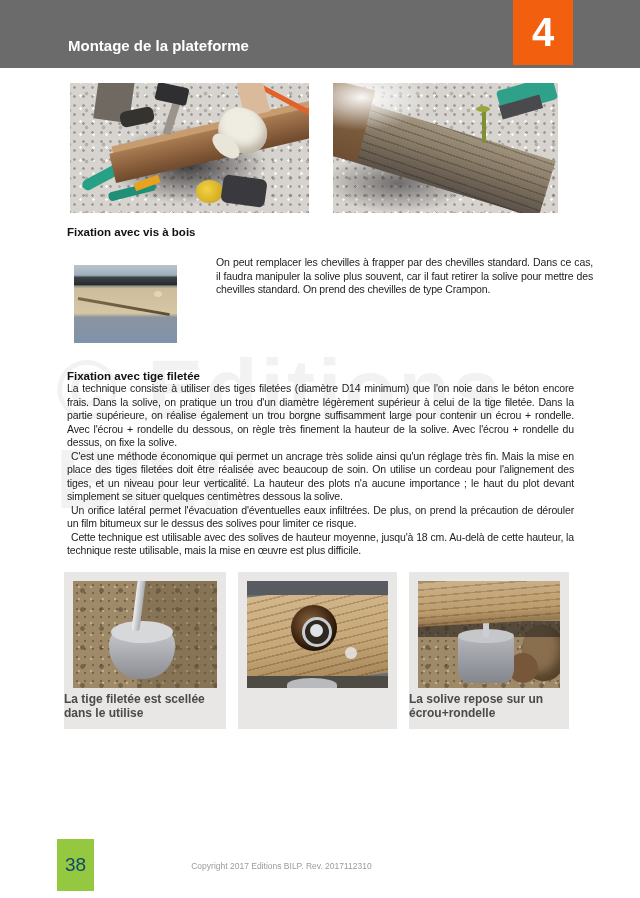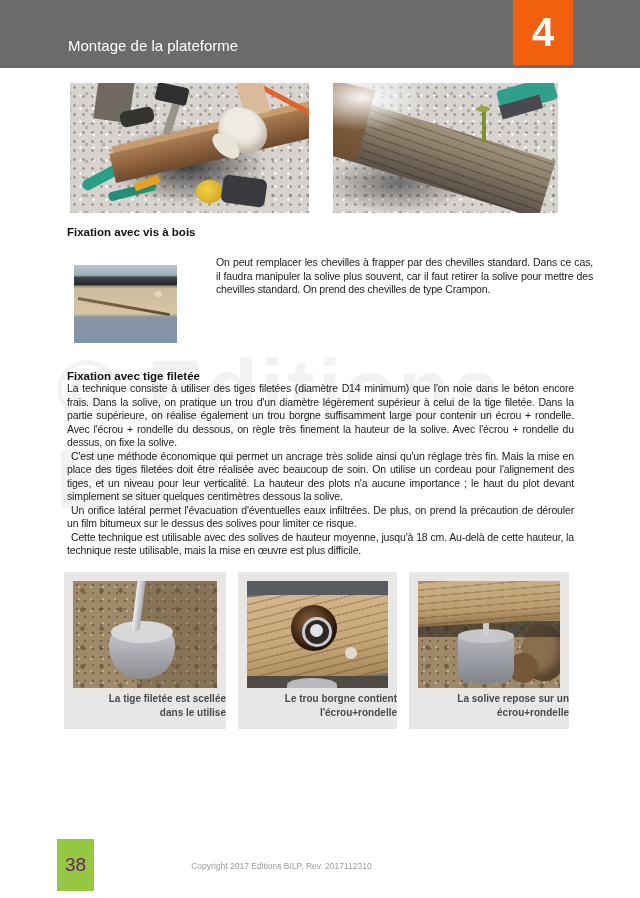--- a/index.html
+++ b/index.html
@@ -7,21 +7,21 @@
        font-family:"Liberation Sans",sans-serif;-webkit-font-smoothing:antialiased;}
 
   
   .watermark{position:absolute;left:56px;top:344px;z-index:0;color:rgba(70,70,70,0.07);
              font-weight:bold;font-size:84px;line-height:90px;letter-spacing:3px;white-space:nowrap;}
 
   .layer{position:absolute;inset:0;z-index:1;}
 
   
   .topbar{position:absolute;left:0;top:0;width:640px;height:68px;background:#6b6b6b;}
-  .topbar .title{position:absolute;left:68px;top:37px;color:#ffffff;font-weight:normal;font-size:15px;}
+  .topbar .title{position:absolute;left:68px;top:37px;color:#ffffff;font-weight:bold;font-size:15px;}
   .chapter-badge{position:absolute;left:513px;top:0;width:60px;height:65px;background:#f25f0e;
                  display:flex;align-items:center;justify-content:center;
                  color:#ffffff;font-weight:bold;font-size:40px;}
 
   
   .ph{position:absolute;overflow:hidden;}
   .ph *{position:absolute;}
 
   .gravel{background-color:#d7d4cf;
     background-image:
@@ -78,22 +78,22 @@
   .ph-small{background:linear-gradient(180deg,
       #b9c3cc 0%, #9fb0bd 13%, #3c4246 16%, #272b2e 25%, #8c8f84 27%,
       #cdbd9c 30%, #d6c6a4 62%, #8b94a0 67%, #7f93ab 100%);}
   .pS-screw{left:4px;top:32px;width:93px;height:2.5px;background:linear-gradient(90deg,#7c6a4a,#5e4d33);transform:rotate(10deg);transform-origin:left center;}
   .pS-dot{left:80px;top:26px;width:8px;height:6px;background:#e3d6b4;border-radius:50%;}
 
   
   .card{position:absolute;top:572px;height:157px;background:#e8e7e5;}
   .card .photo{position:absolute;left:9px;top:9px;right:9px;height:107px;overflow:hidden;}
   .card .photo *{position:absolute;}
-  .caption{position:absolute;left:0;right:0;top:120px;text-align:right;
-    font-weight:bold;font-size:10px;line-height:14px;color:#4a4a4a;}
+  .caption{position:absolute;left:0;right:0;top:120px;text-align:left;
+    font-weight:bold;font-size:12px;line-height:14px;color:#4a4a4a;}
 
   
   .p1-shade{right:0;top:0;width:80px;height:107px;background:rgba(92,76,52,0.35);}
   .p1-cyl{left:36px;top:42px;width:66px;height:56px;border-radius:50% 50% 46% 46%/36% 36% 58% 58%;
     background:linear-gradient(180deg,#cfd0d4 0%,#b2b3b8 45%,#8c8d92 100%);}
   .p1-cyl-top{left:38px;top:40px;width:62px;height:22px;border-radius:50%;background:#d7d8da;}
   .p1-rod{left:62px;top:-8px;width:8px;height:58px;border-radius:3px;transform:rotate(7deg);
     background:linear-gradient(90deg,#f0f1f3,#a7a9ae);}
 
   
@@ -129,21 +129,21 @@
     background:radial-gradient(circle, rgba(150,125,85,0.8) 1px, transparent 1.6px);background-size:5px 5px;}
 
   
   .h-sec{position:absolute;font-weight:bold;font-size:11.5px;color:#111111;line-height:16px;}
   .para{text-align:justify;font-size:10.5px;line-height:13.5px;color:#1c1c1c;letter-spacing:-0.15px;}
   .para.indent{text-indent:4px;}
   .textcol{position:absolute;}
 
   
   .page-num{position:absolute;left:57px;top:839px;width:37px;height:52px;background:#94c840;
-    display:flex;align-items:center;justify-content:center;color:#701a75;font-size:19px;}
+    display:flex;align-items:center;justify-content:center;color:#0c4a6e;font-size:19px;}
   .copyright{position:absolute;left:0;top:861px;width:563px;text-align:center;
     font-size:8.5px;color:#9b9b9b;line-height:11px;}
 </style>
 </head>
 <body>
 
 <div class="watermark">
   <div>© Editions</div>
   <div>BILP</div>
 </div>
@@ -222,24 +222,20 @@
     <div class="photo" style="background:#6a6e72;">
       <div class="p2-wood"></div>
       <div class="p2-top"></div>
       <div class="p2-bottom"></div>
       <div class="p2-plot"></div>
       <div class="p2-hole"></div>
       <div class="p2-washer"></div>
       <div class="p2-nut"></div>
       <div class="p2-spot"></div>
     </div>
-    <div class="caption">
-      <div>Le trou borgne contient</div>
-      <div>l'écrou+rondelle</div>
-    </div>
   </div>
 
   <div class="card" style="left:409px;width:160px;">
     <div class="photo dirt">
       <div class="p3-speckle"></div>
       <div class="p3-clod1"></div>
       <div class="p3-clod2"></div>
       <div class="p3-shadowband"></div>
       <div class="p3-cyl"></div>
       <div class="p3-cyl-top"></div>

